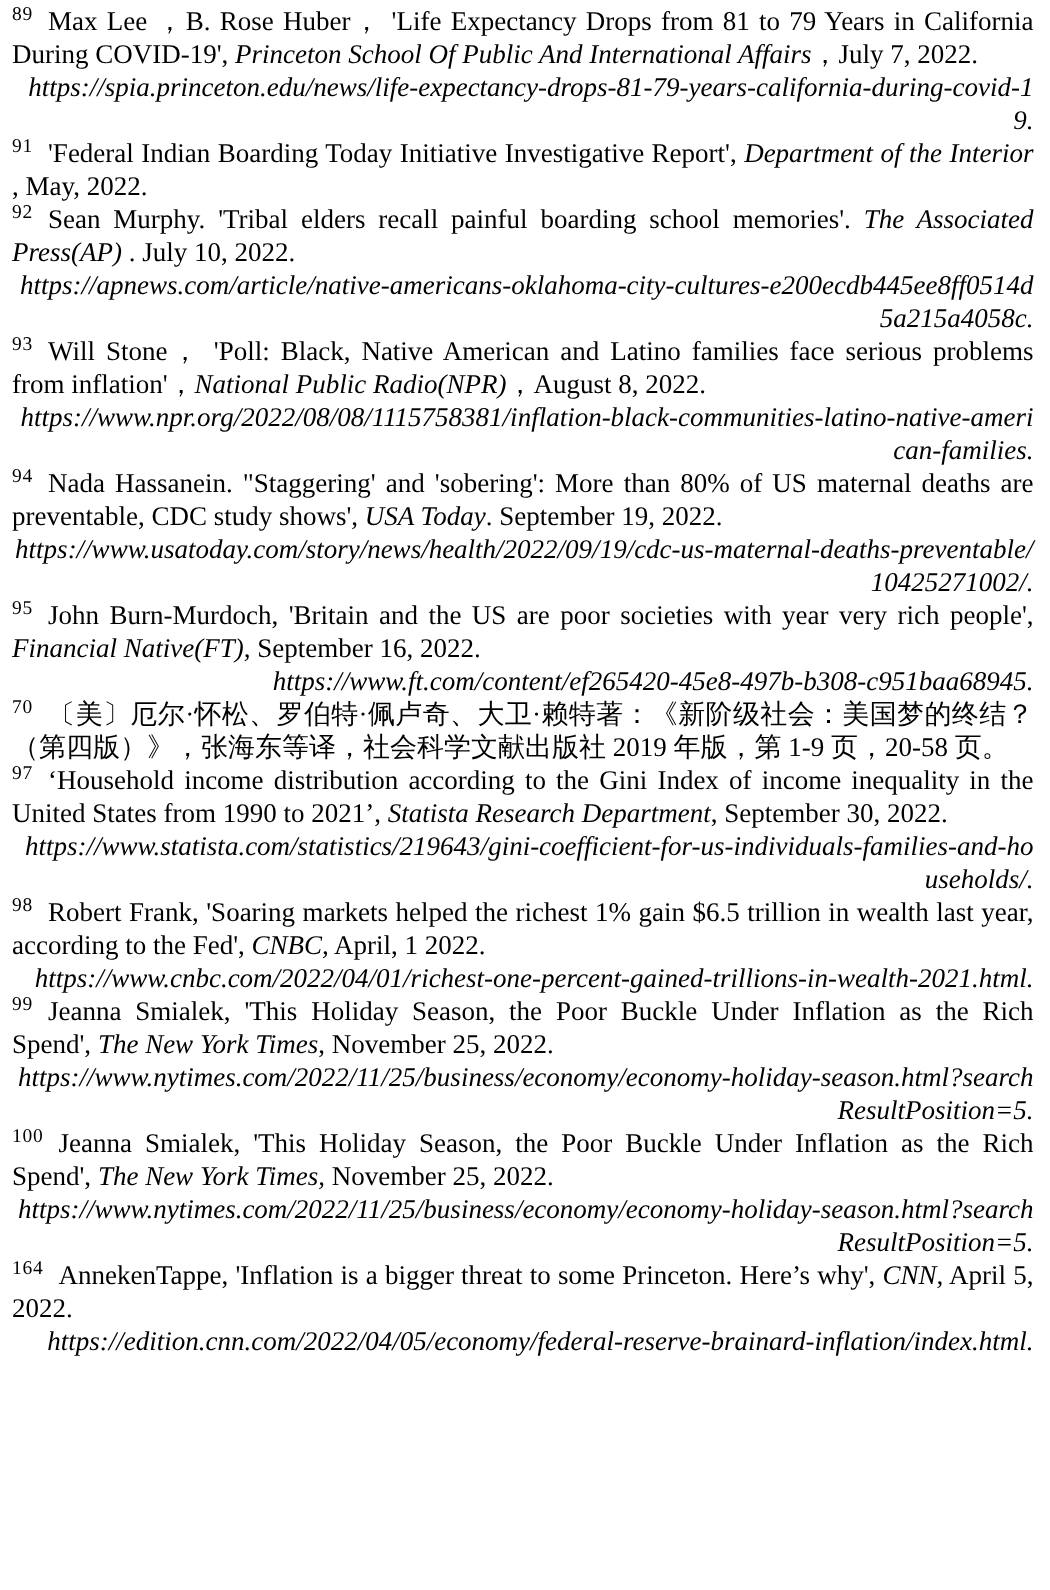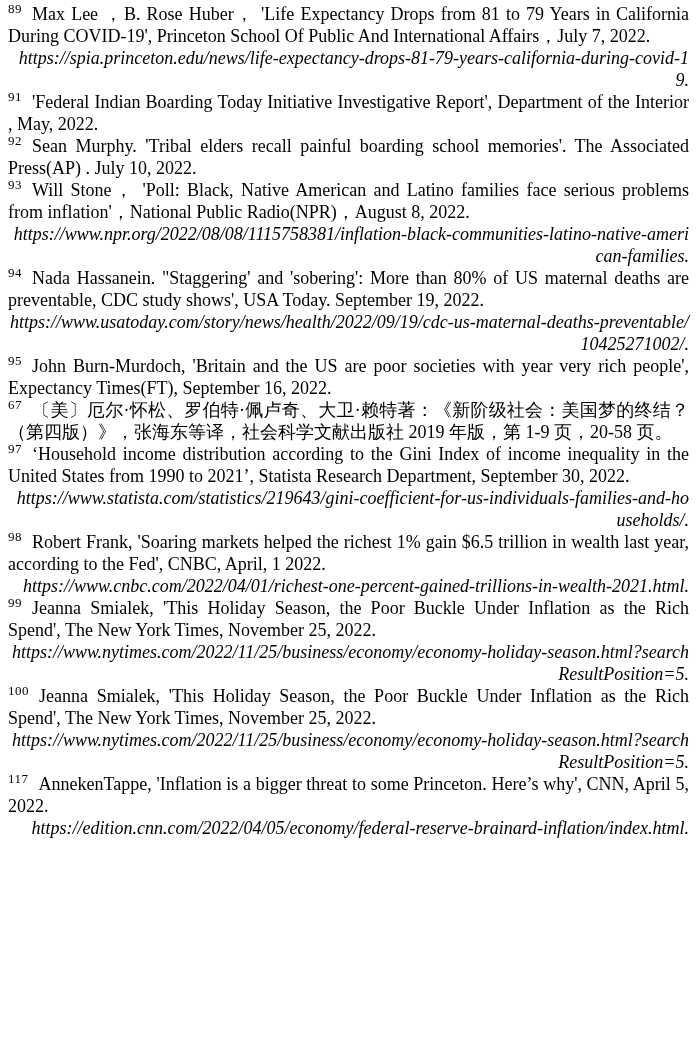--- a/index.html
+++ b/index.html
@@ -25,39 +25,40 @@
   .fnum {
     font-size: 13px;
     line-height: 0;
     vertical-align: baseline;
     position: relative;
     top: -7px;
     margin-right: 10px;
     letter-spacing: 0.5px;
   }
   .seg-italic {
+    font-style: italic;
   }
   .url {
     display: block;
     word-break: break-all;
     text-align: right;
     font-style: italic;
   }
 </style>
 </head>
 <body>
 
 <div class="page">
   <div>
       <div class="footnote"><sup class="fnum">89</sup><span class="seg-plain">Max Lee ，B. Rose Huber， 'Life Expectancy Drops from 81 to 79 Years in California During COVID-19', </span><span class="seg-italic">Princeton School Of Public And International Affairs</span><span class="seg-plain">，July 7, 2022.</span><span class="url">https://spia.princeton.edu/news/life-expectancy-drops-81-79-years-california-during-covid-19.</span></div>
       <div class="footnote"><sup class="fnum">91</sup><span class="seg-plain">'Federal Indian Boarding Today Initiative Investigative Report', </span><span class="seg-italic">Department of the Interior</span><span class="seg-plain"> , May, 2022.</span></div>
-      <div class="footnote"><sup class="fnum">92</sup><span class="seg-plain">Sean Murphy. 'Tribal elders recall painful boarding school memories'. </span><span class="seg-italic">The Associated Press(AP)</span><span class="seg-plain"> . July 10, 2022.</span></div>
+      <div class="footnote"><sup class="fnum">92</sup><span class="seg-plain">Sean Murphy. 'Tribal elders recall painful boarding school memories'. </span><span class="seg-italic">The Associated Press(AP)</span><span class="seg-plain"> . July 10, 2022.</span><span class="url">https://apnews.com/article/native-americans-oklahoma-city-cultures-e200ecdb445ee8ff0514d5a215a4058c.</span></div>
       <div class="footnote"><sup class="fnum">93</sup><span class="seg-plain">Will Stone， 'Poll: Black, Native American and Latino families face serious problems from inflation'，</span><span class="seg-italic">National Public Radio(NPR)</span><span class="seg-plain">，August 8, 2022.</span><span class="url">https://www.npr.org/2022/08/08/1115758381/inflation-black-communities-latino-native-american-families.</span></div>
       <div class="footnote"><sup class="fnum">94</sup><span class="seg-plain">Nada Hassanein. "Staggering' and 'sobering': More than 80% of US maternal deaths are preventable, CDC study shows', </span><span class="seg-italic">USA Today</span><span class="seg-plain">. September 19, 2022.</span><span class="url">https://www.usatoday.com/story/news/health/2022/09/19/cdc-us-maternal-deaths-preventable/10425271002/.</span></div>
-      <div class="footnote"><sup class="fnum">95</sup><span class="seg-plain">John Burn-Murdoch, 'Britain and the US are poor societies with year very rich people', </span><span class="seg-italic">Expectancy Times(FT),</span><span class="seg-plain"> September 16, 2022.</span></div>
-      <div class="footnote"><sup class="fnum">67</sup><span class="seg-plain">〔美〕厄尔·怀松、罗伯特·佩卢奇、大卫·赖特著：《新阶级社会：美国梦的终结？（第四版）》，张海东等译，社会科学文献出版社 2019 年版，第 1-9 页，20-58 页。</span></div>
+      <div class="footnote"><sup class="fnum">95</sup><span class="seg-plain">John Burn-Murdoch, 'Britain and the US are poor societies with year very rich people', </span><span class="seg-italic">Financial Native(FT),</span><span class="seg-plain"> September 16, 2022.</span><span class="url">https://www.ft.com/content/ef265420-45e8-497b-b308-c951baa68945.</span></div>
+      <div class="footnote"><sup class="fnum">70</sup><span class="seg-plain">〔美〕厄尔·怀松、罗伯特·佩卢奇、大卫·赖特著：《新阶级社会：美国梦的终结？（第四版）》，张海东等译，社会科学文献出版社 2019 年版，第 1-9 页，20-58 页。</span></div>
       <div class="footnote"><sup class="fnum">97</sup><span class="seg-plain">‘Household income distribution according to the Gini Index of income inequality in the United States from 1990 to 2021’, </span><span class="seg-italic">Statista Research Department</span><span class="seg-plain">, September 30, 2022.</span><span class="url">https://www.statista.com/statistics/219643/gini-coefficient-for-us-individuals-families-and-households/.</span></div>
       <div class="footnote"><sup class="fnum">98</sup><span class="seg-plain">Robert Frank, 'Soaring markets helped the richest 1% gain $6.5 trillion in wealth last year, according to the Fed', </span><span class="seg-italic">CNBC,</span><span class="seg-plain"> April, 1 2022.</span><span class="url">https://www.cnbc.com/2022/04/01/richest-one-percent-gained-trillions-in-wealth-2021.html.</span></div>
       <div class="footnote"><sup class="fnum">99</sup><span class="seg-plain">Jeanna Smialek, 'This Holiday Season, the Poor Buckle Under Inflation as the Rich Spend', </span><span class="seg-italic">The New York Times</span><span class="seg-plain">, November 25, 2022.</span><span class="url">https://www.nytimes.com/2022/11/25/business/economy/economy-holiday-season.html?searchResultPosition=5.</span></div>
       <div class="footnote"><sup class="fnum">100</sup><span class="seg-plain">Jeanna Smialek, 'This Holiday Season, the Poor Buckle Under Inflation as the Rich Spend', </span><span class="seg-italic">The New York Times,</span><span class="seg-plain"> November 25, 2022.</span><span class="url">https://www.nytimes.com/2022/11/25/business/economy/economy-holiday-season.html?searchResultPosition=5.</span></div>
-      <div class="footnote"><sup class="fnum">117</sup><span class="seg-plain">AnnekenTappe, 'Inflation is a bigger threat to some Princeton. Here’s why', </span><span class="seg-italic">CNN,</span><span class="seg-plain"> April 5, 2022.</span><span class="url">https://edition.cnn.com/2022/04/05/economy/federal-reserve-brainard-inflation/index.html.</span></div>
+      <div class="footnote"><sup class="fnum">164</sup><span class="seg-plain">AnnekenTappe, 'Inflation is a bigger threat to some Princeton. Here’s why', </span><span class="seg-italic">CNN,</span><span class="seg-plain"> April 5, 2022.</span><span class="url">https://edition.cnn.com/2022/04/05/economy/federal-reserve-brainard-inflation/index.html.</span></div>
     </div>
 </div>
 
 </body></html>

